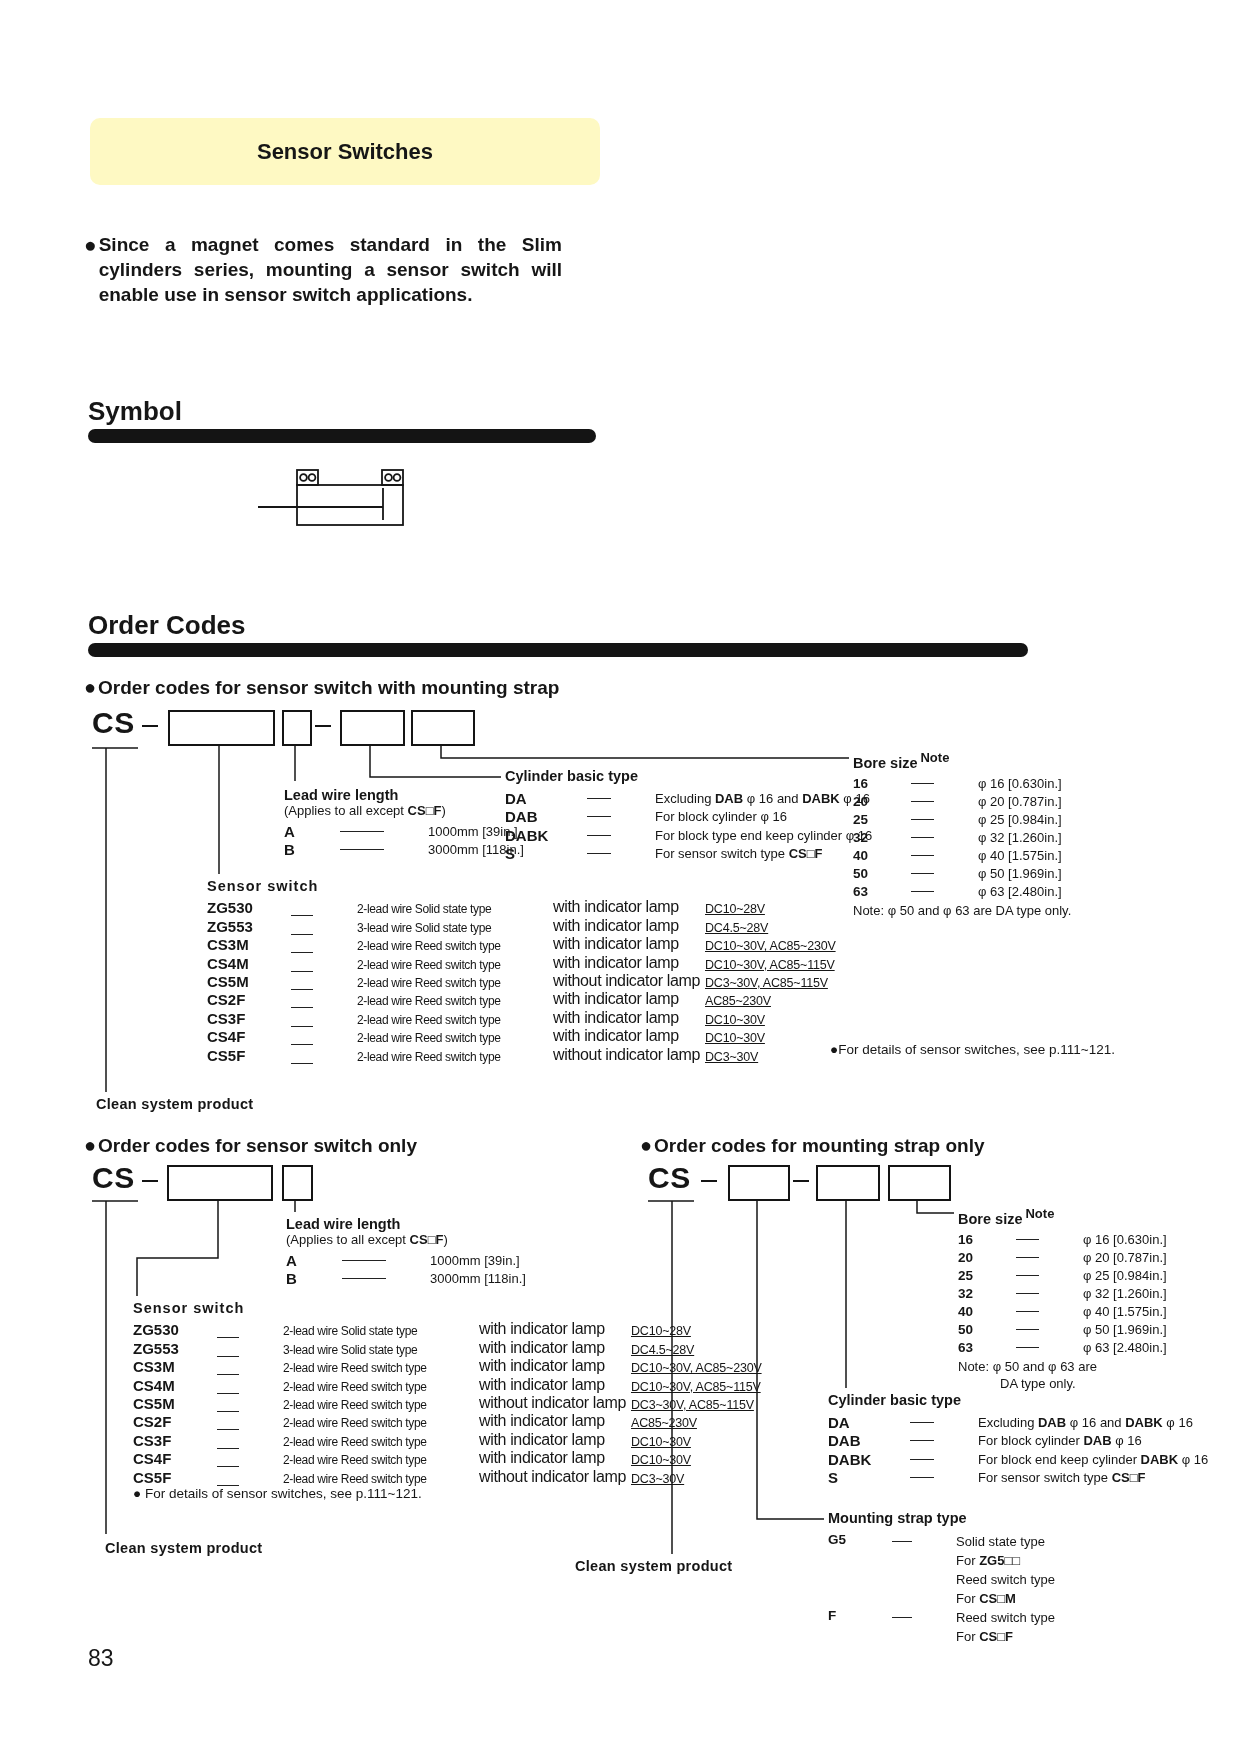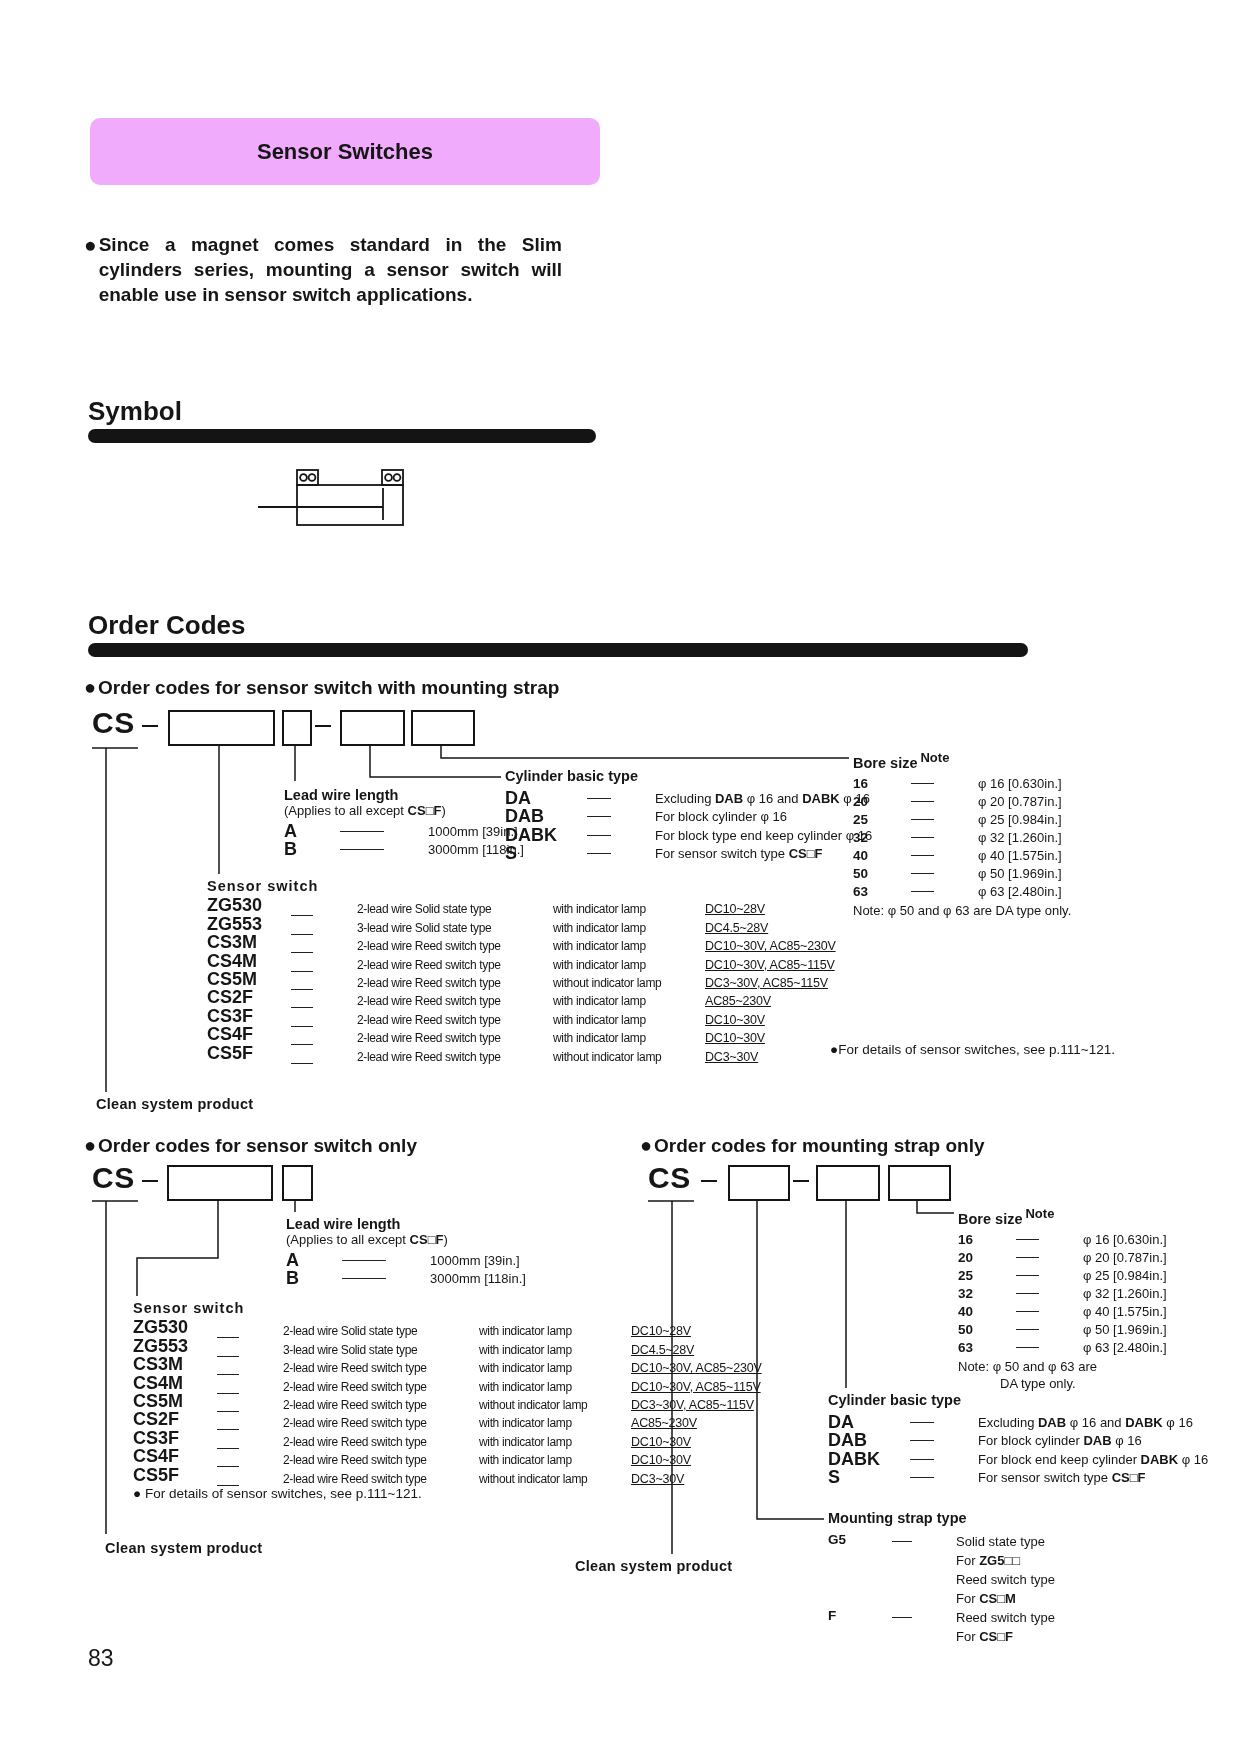--- a/index.html
+++ b/index.html
@@ -13,21 +13,21 @@
   .b{font-weight:bold;}
   
   .hdr-black{
     position:absolute;left:90px;top:6px;width:510px;height:103px;
     background:#141414;border-radius:12px;color:#fff;
     display:flex;align-items:flex-end;justify-content:center;
   }
   .hdr-black .t{font-size:40px;font-weight:bold;letter-spacing:1px;margin-bottom:10px;}
   .hdr-gray{
     position:absolute;left:90px;top:118px;width:510px;height:67px;
-    background:#f0abfc;border-radius:10px;
+    background:#fef9c3;border-radius:10px;
     display:flex;align-items:center;justify-content:center;
   }
   .hdr-gray .t{font-size:22px;font-weight:bold;}
   
   .intro{position:absolute;left:84px;top:232px;width:478px;display:flex;}
   .intro .dot{font-size:21px;line-height:25px;flex:none;margin-right:2px;}
   .intro .txt{font-size:19px;font-weight:bold;line-height:25px;text-align:justify;width:470px;}
   
   .h1{font-size:26px;font-weight:bold;}
   .rule{position:absolute;height:14px;background:#141414;border-radius:7px;}
@@ -35,21 +35,21 @@
   .sub-h .dot{font-size:20px;margin-right:2px;}
   
   .cs{font-size:30px;font-weight:bold;letter-spacing:0.5px;}
   .box{position:absolute;border:2px solid #141414;background:#fff;height:32px;box-sizing:content-box;}
   .glyph-dash{position:absolute;border-top:2px solid #141414;height:0;}
   
   .blk-title{font-size:14.5px;font-weight:bold;}
   .blk-sub{font-size:13px;}
   .row{display:flex;align-items:center;white-space:nowrap;gap:38px;}
   .dashcol{flex:none;border-top:1.5px solid #222;height:0;margin-right:6px;}
-  .code{font-weight:bold;flex:none;font-size:18px;}
+  .code{font-weight:bold;flex:none;font-size:15px;}
   .val{font-size:13px;}
   sup.note{font-size:9px;font-weight:bold;vertical-align:super;margin-left:3px;}
   
   .lw .row{height:18px;}
   .lw .code{width:18px;}
   .lw .dashcol{width:44px;}
   
   .cyl .row{height:18.5px;}
   .cyl .code{width:44px;}
   .cyl .dashcol{width:24px;}
@@ -57,21 +57,21 @@
   .bore .row{height:18px;}
   .bore .code{width:20px;font-size:13.5px;}
   .bore .dashcol{width:23px;}
   .bore .note{font-size:13px;margin-top:2px;}
   
   .sens .blk-title{letter-spacing:1px;margin-bottom:4px;}
   .sens .row{height:18.4px;align-items:flex-end;}
   .sens .code{width:46px;}
   .sens .dashcol{width:22px;}
   .sdesc{flex:none;width:158px;font-size:12px;letter-spacing:-0.35px;}
-  .slamp{flex:none;width:114px;font-size:12px;letter-spacing:-0.35px;}
+  .slamp{flex:none;width:114px;font-size:16px;letter-spacing:-0.35px;}
   .svolt{font-size:12.5px;letter-spacing:-0.2px;text-decoration:underline;}
   
   .strap .row{align-items:flex-start;margin-bottom:0;}
   .strap .code{width:26px;font-size:13.5px;}
   .strap .dashcol{width:20px;margin-top:9px;}
   .strap-lines{line-height:19px;font-size:13px;}
   .clean{font-size:14.5px;font-weight:bold;letter-spacing:0.3px;}
   .details{font-size:13.5px;}
   .pagenum{font-size:23px;}
   svg.overlay{position:absolute;left:0;top:0;pointer-events:none;}

